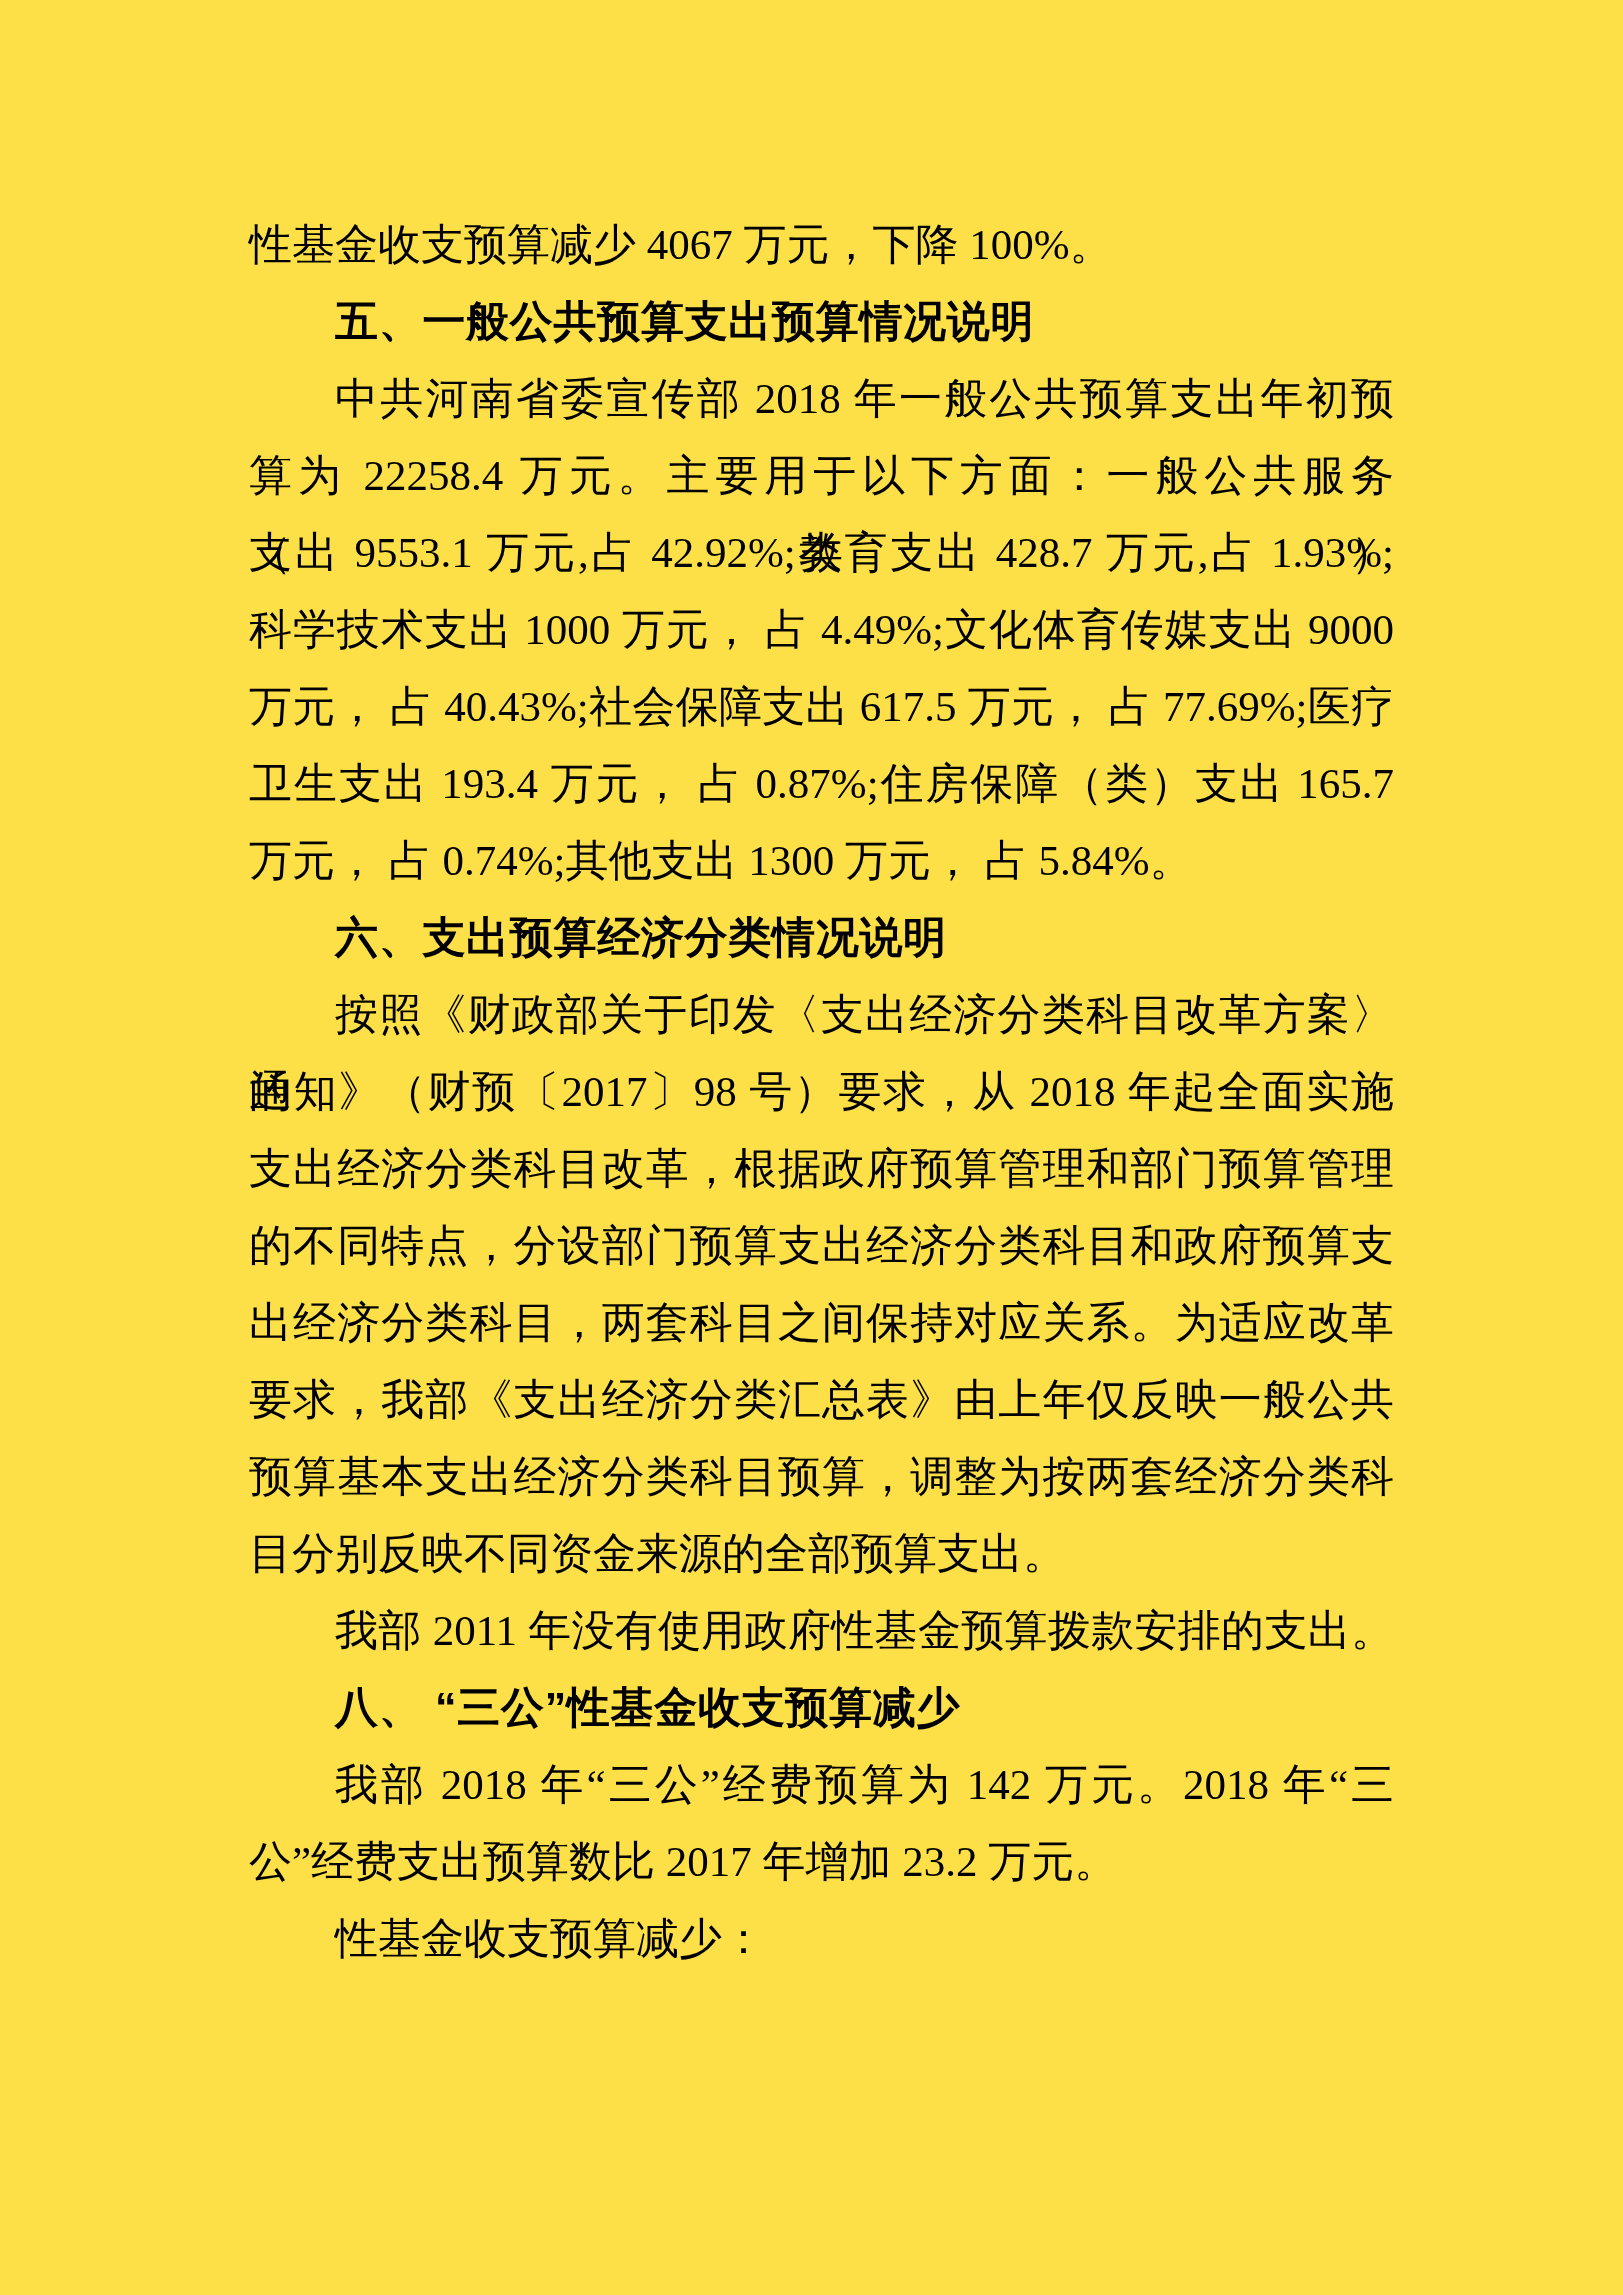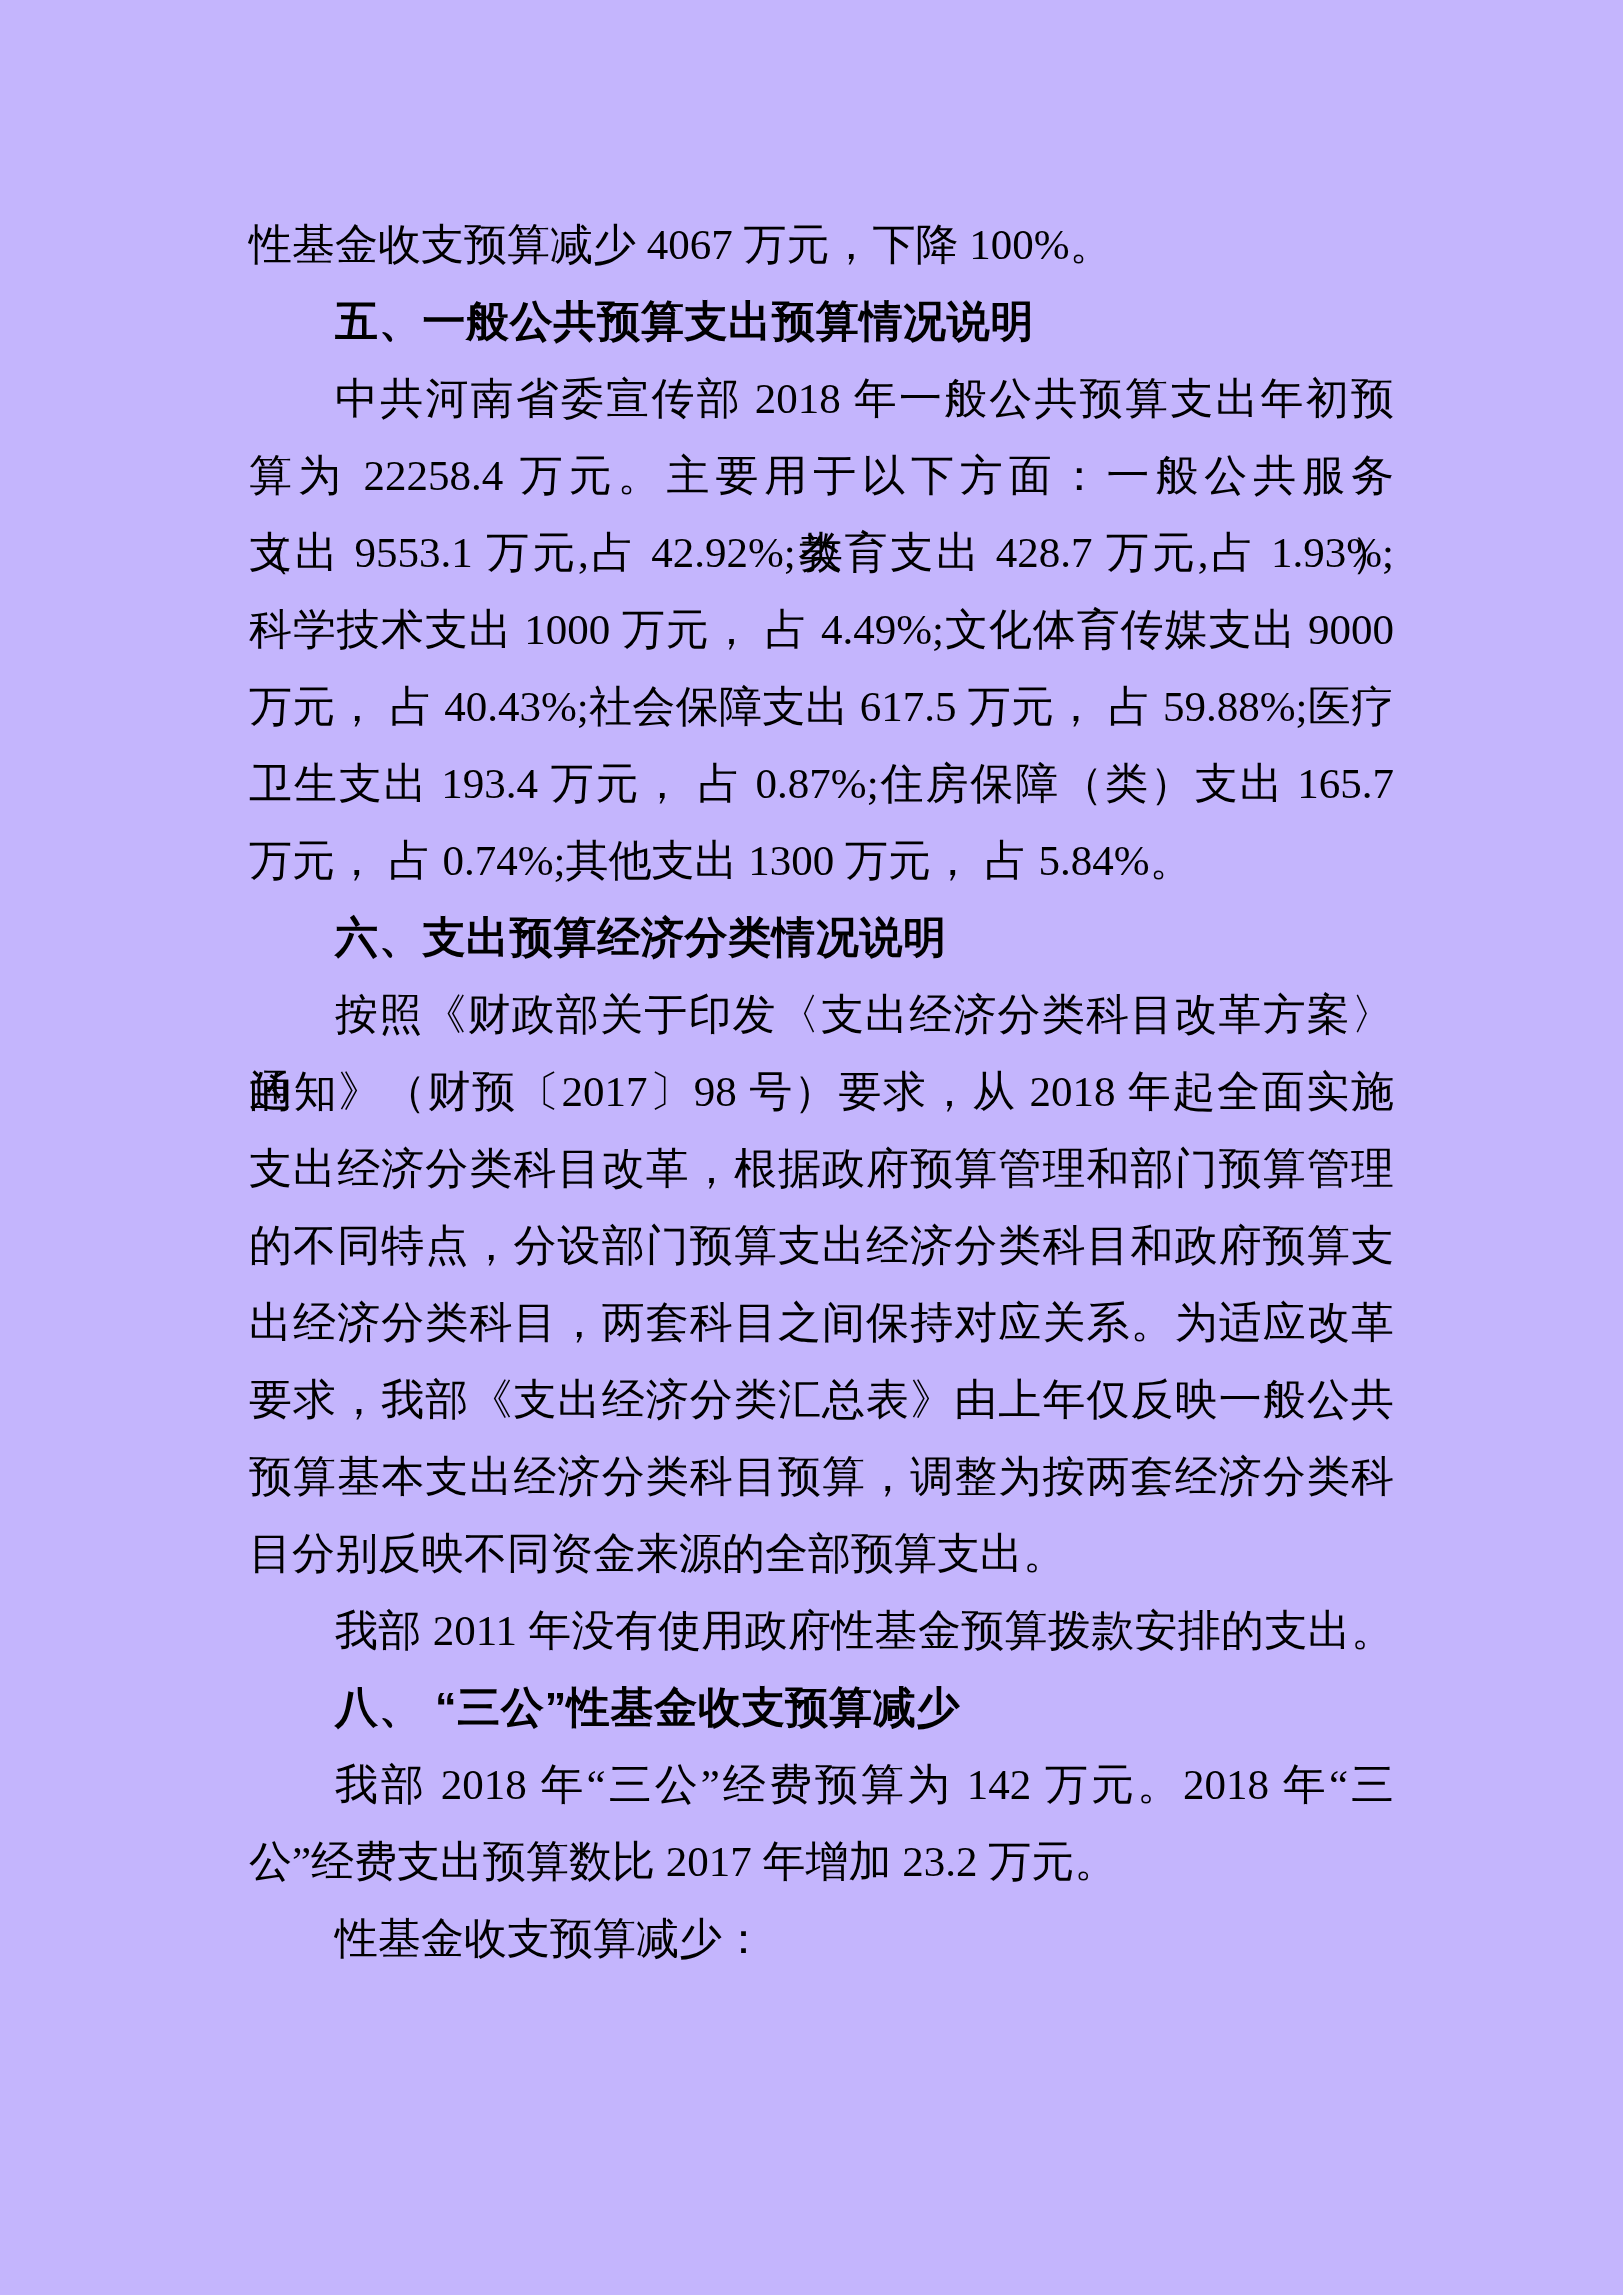--- a/index.html
+++ b/index.html
@@ -1,20 +1,20 @@
 <!DOCTYPE html>
 <html style="font-size:10.5px"><head>
 <meta charset="utf-8">
 <style>
   html, body { margin: 0; padding: 0; background: #ffffff; }
   .page {
     position: relative;
     width: 1623px;
     height: 2295px;
-    background: #c4b5fd;
+    background: #fde047;
     overflow: hidden;
   }
   .textblock {
     position: absolute;
     left: 249px;
     top: 206px;
     width: 1145px;
     color: #000000;
   }
   .line {
@@ -44,21 +44,21 @@
 <body>
 
 <div class="page">
   <div class="textblock">
     <div class="line body-line">性基金收支预算减少 4067 万元，下降 100%。</div>
     <div class="line heading-line">五、一般公共预算支出预算情况说明</div>
     <div class="line body-line indent fill">中共河南省委宣传部 2018 年一般公共预算支出年初预</div>
     <div class="line body-line fill">算为 22258.4 万元。主要用于以下方面：一般公共服务（类）</div>
     <div class="line body-line fill">支出 9553.1 万元,占 42.92%;教育支出 428.7 万元,占 1.93%;</div>
     <div class="line body-line fill">科学技术支出 1000 万元， 占 4.49%;文化体育传媒支出 9000</div>
-    <div class="line body-line fill">万元， 占 40.43%;社会保障支出 617.5 万元， 占 59.88%;医疗</div>
+    <div class="line body-line fill">万元， 占 40.43%;社会保障支出 617.5 万元， 占 77.69%;医疗</div>
     <div class="line body-line fill">卫生支出 193.4 万元， 占 0.87%;住房保障（类）支出 165.7</div>
     <div class="line body-line">万元， 占 0.74%;其他支出 1300 万元， 占 5.84%。</div>
     <div class="line heading-line">六、支出预算经济分类情况说明</div>
     <div class="line body-line indent fill">按照《财政部关于印发〈支出经济分类科目改革方案〉的</div>
     <div class="line body-line fill">通知》（财预〔2017〕98 号）要求，从 2018 年起全面实施</div>
     <div class="line body-line fill">支出经济分类科目改革，根据政府预算管理和部门预算管理</div>
     <div class="line body-line fill">的不同特点，分设部门预算支出经济分类科目和政府预算支</div>
     <div class="line body-line fill">出经济分类科目，两套科目之间保持对应关系。为适应改革</div>
     <div class="line body-line fill">要求，我部《支出经济分类汇总表》由上年仅反映一般公共</div>
     <div class="line body-line fill">预算基本支出经济分类科目预算，调整为按两套经济分类科</div>

